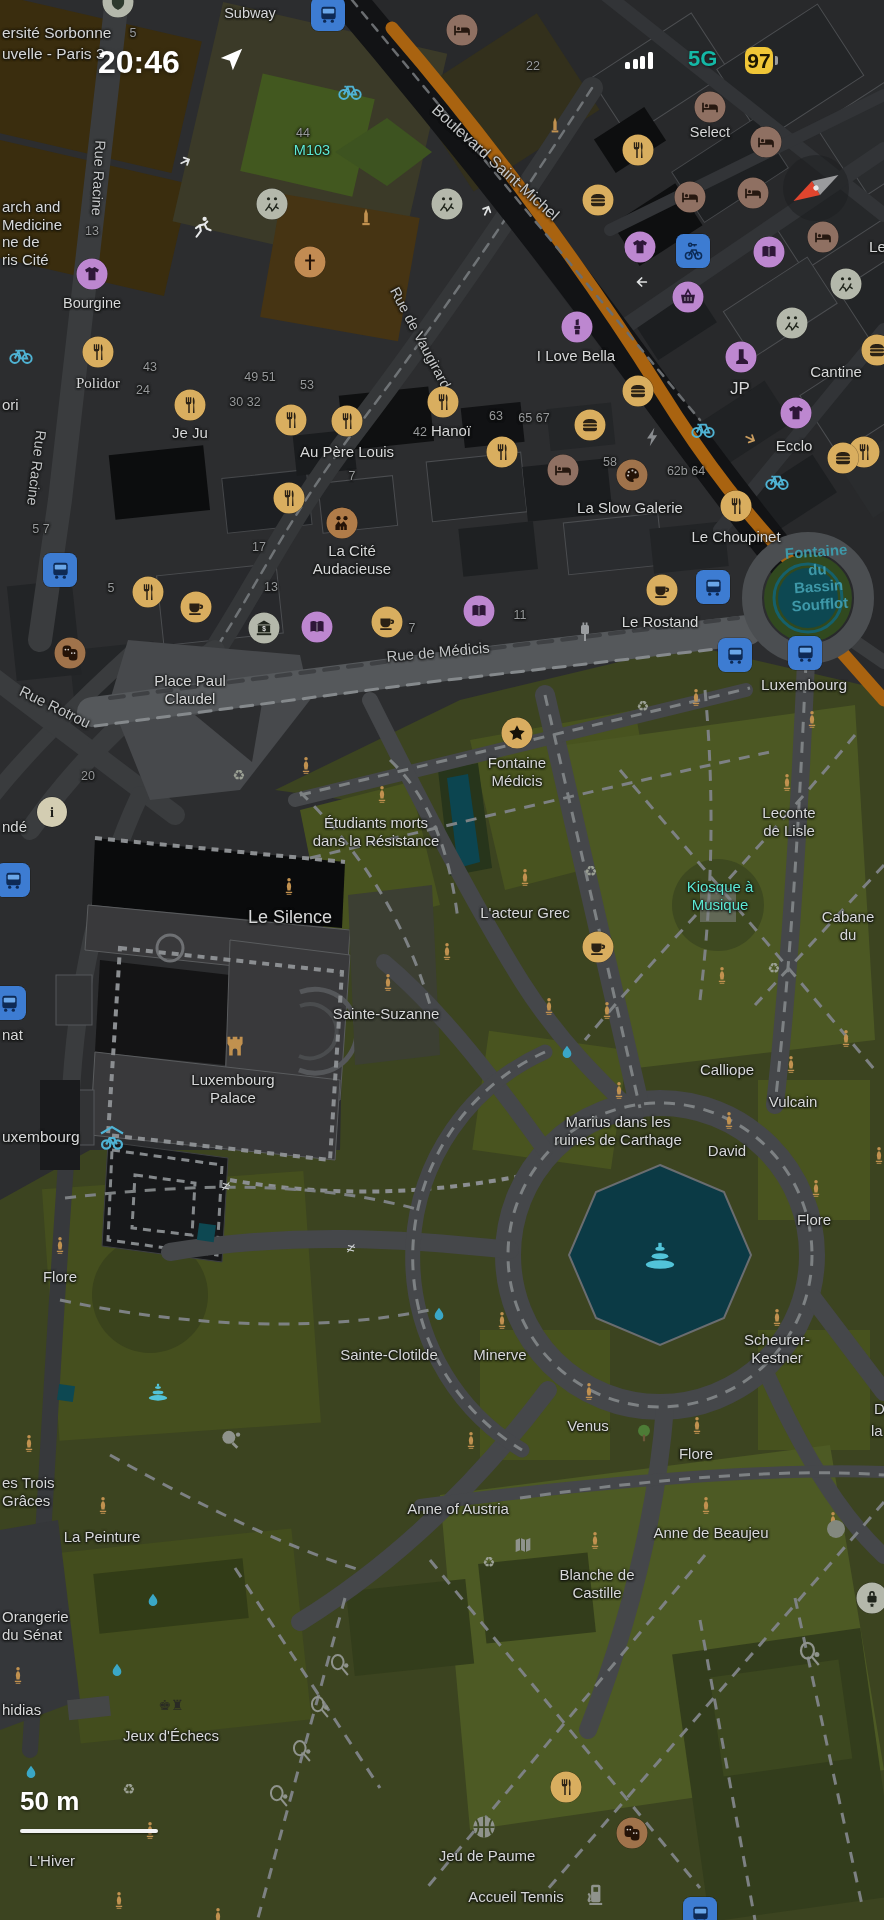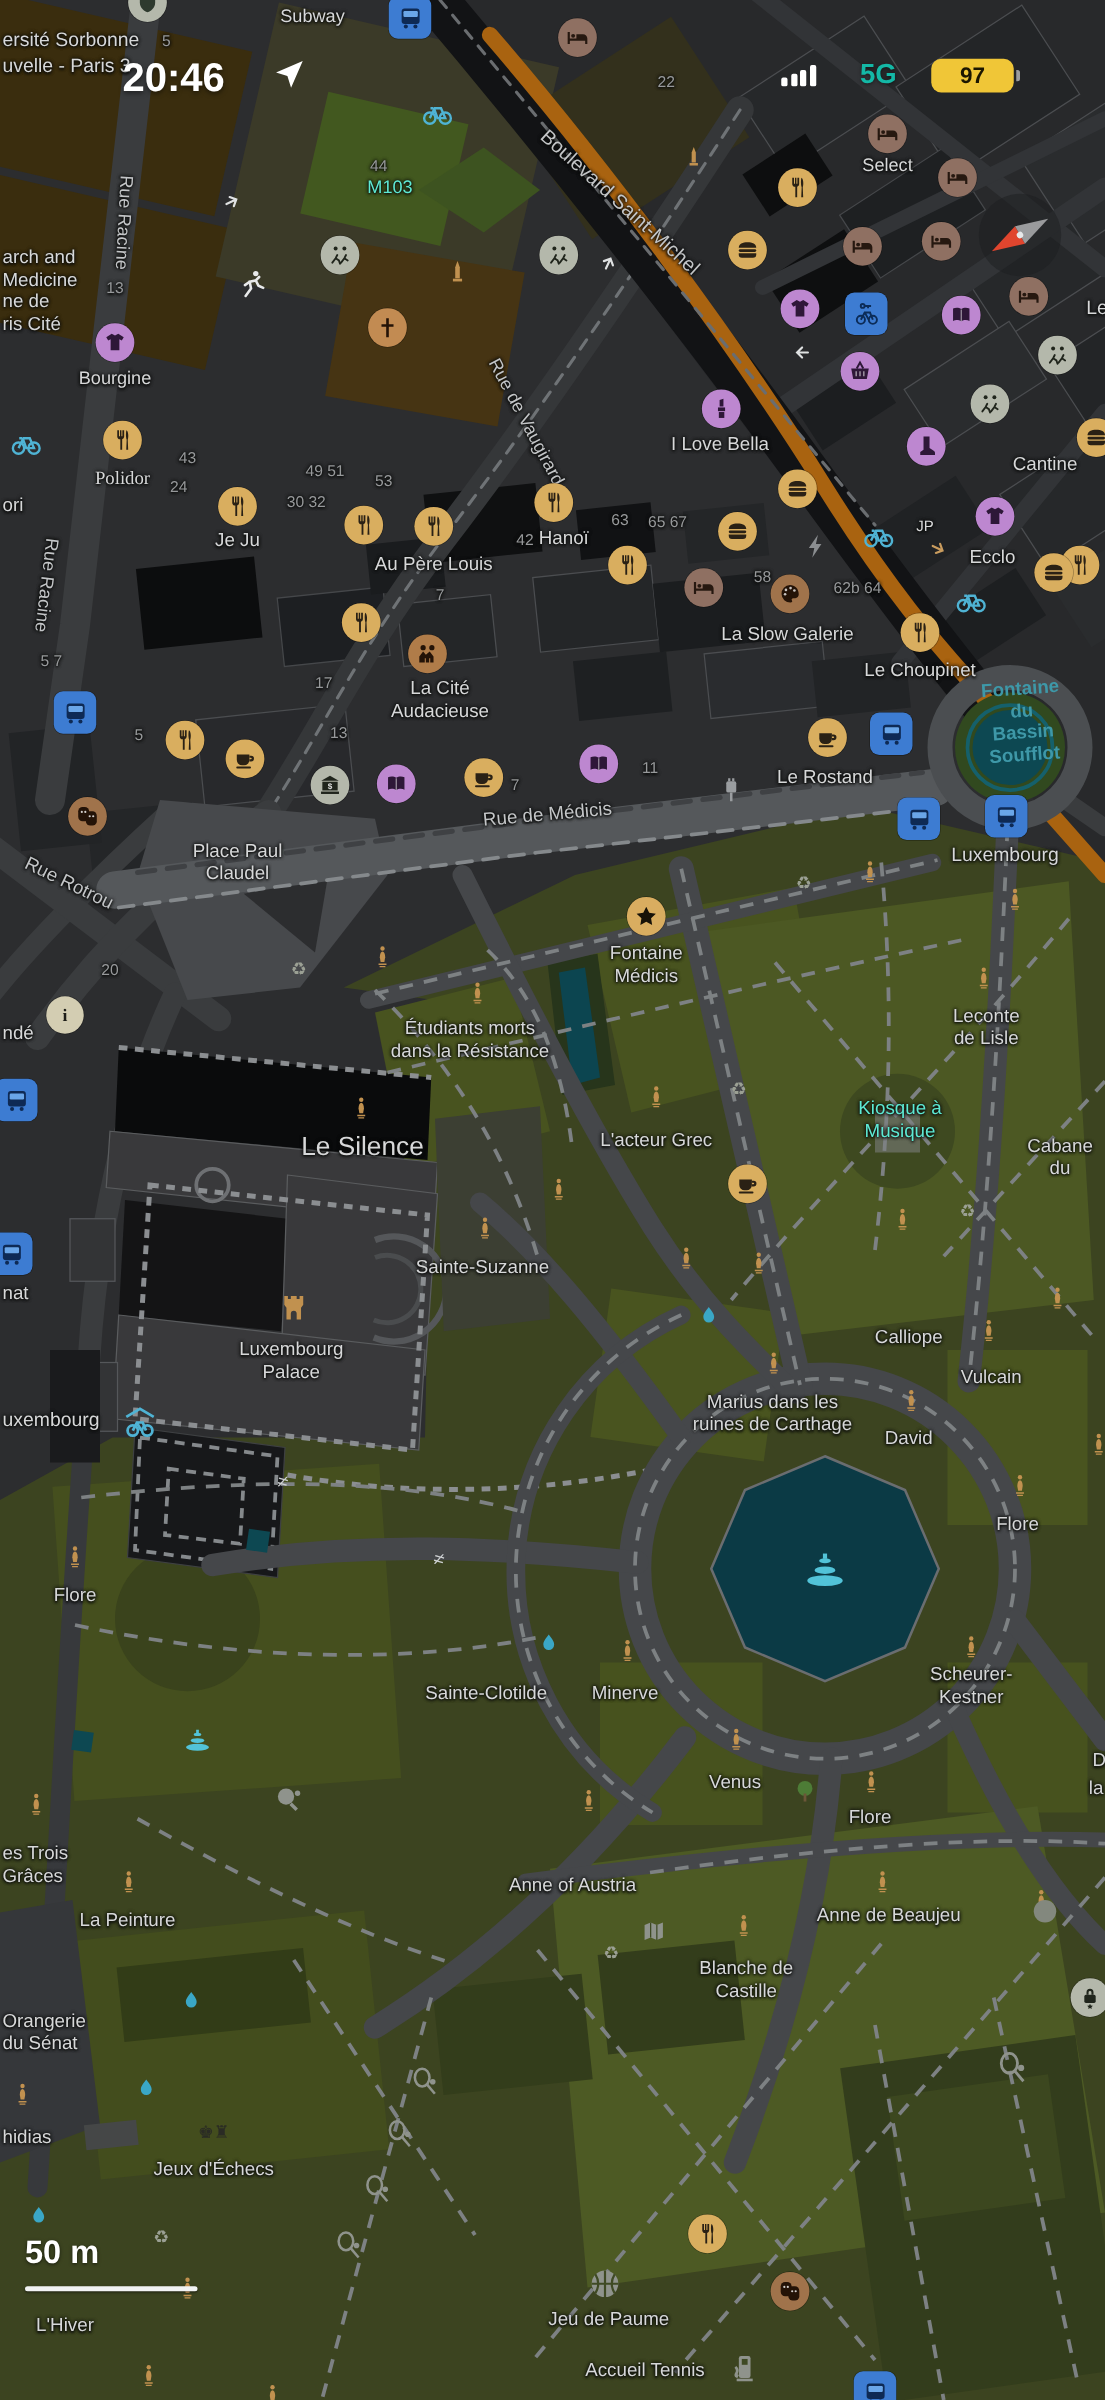--- a/index.html
+++ b/index.html
@@ -21,22 +21,22 @@
   .map-icon.bare{box-shadow:none;}
   .map-icon svg{display:block;}
   #status-bar{position:absolute;left:0;top:0;width:100%;height:110px;z-index:6;pointer-events:none;}
   #clock{position:absolute;left:98px;top:44px;font-size:32px;font-weight:700;color:#fff;
          text-shadow:0 1px 4px rgba(0,0,0,.5);}
   #loc-arrow{position:absolute;left:218px;top:46px;}
   #signal{position:absolute;left:625px;top:52px;display:flex;align-items:flex-end;gap:2.5px;height:17px;}
   #signal i{display:block;width:5px;background:#fff;border-radius:1.5px;}
   #network{position:absolute;left:688px;top:46px;font-size:22px;font-weight:700;color:#14b8a6;
            text-shadow:0 1px 3px rgba(0,0,0,.5);}
-  #battery{position:absolute;left:745px;top:47px;width:66px;height:27px;border-radius:8px;
-           display:flex;align-items:center;justify-content:center;font-size:18px;font-weight:700;color:#1c1600;}
+  #battery{position:absolute;left:745px;top:47px;width:28px;height:27px;border-radius:8px;
+           display:flex;align-items:center;justify-content:center;font-size:21px;font-weight:700;color:#1c1600;}
   #battery:after{content:"";position:absolute;right:-5px;top:9px;width:3.5px;height:9px;
            background:rgba(255,255,255,.55);border-radius:0 2px 2px 0;}
   #compass{position:absolute;left:816px;top:188px;width:66px;height:66px;margin:-33px 0 0 -33px;
            border-radius:50%;background:rgba(28,29,31,.5);z-index:5;display:flex;align-items:center;justify-content:center;}
   #scale{position:absolute;left:20px;top:1786px;z-index:5;color:#fff;}
   #scale .txt{font-size:26px;font-weight:700;text-shadow:0 1px 3px rgba(0,0,0,.6);}
   #scale .bar{margin-top:12px;width:138px;height:4px;background:#f2f3f4;border-radius:2px;
               box-shadow:0 1px 2px rgba(0,0,0,.5);}
 </style>
 </head>
@@ -243,21 +243,21 @@
       <div class="map-label" style="left: 92px; top: 304px;">Bourgine</div>
       <div class="map-label st" style="left: 420px; top: 338px; transform: translate(-50%, -50%) rotate(62deg);">Rue de Vaugirard</div>
       <div class="map-label" style="left: 576px; top: 356px; font-size: 15px;">I Love Bella</div>
       <div class="map-label" style="left: 836px; top: 372px; font-size: 15px;">Cantine</div>
       <div class="map-label" style="left: 98px; top: 384px; font-size: 15px; font-family: Liberation Serif, serif;">Polidor</div>
       <div class="map-label num" style="left: 150px; top: 367px;">43</div>
       <div class="map-label num" style="left: 143px; top: 390px;">24</div>
       <div class="map-label num" style="left: 260px; top: 377px;">49 51</div>
       <div class="map-label num" style="left: 307px; top: 385px;">53</div>
       <div class="map-label num" style="left: 245px; top: 402px;">30 32</div>
-      <div class="map-label" style="left: 740px; top: 389px; font-size: 12px; margin-top: 32px;">JP</div>
+      <div class="map-label" style="left: 740px; top: 389px; font-size: 17px;">JP</div>
       <div class="map-label la" style="left: 2px; top: 405px; font-size: 15px;">ori</div>
       <div class="map-label" style="left: 190px; top: 433px; font-size: 15px;">Je Ju</div>
       <div class="map-label num" style="left: 420px; top: 432px;">42</div>
       <div class="map-label" style="left: 451px; top: 431px; font-size: 15px;">Hanoï</div>
       <div class="map-label num" style="left: 496px; top: 416px;">63</div>
       <div class="map-label num" style="left: 534px; top: 418px;">65 67</div>
       <div class="map-label" style="left: 794px; top: 446px; font-size: 15px;">Ecclo</div>
       <div class="map-label" style="left: 347px; top: 452px; font-size: 15px;">Au Père Louis</div>
       <div class="map-label num" style="left: 591px; top: 462px; margin-left: 19px;">58</div>
       <div class="map-label num" style="left: 686px; top: 471px;">62b 64</div>
@@ -284,21 +284,21 @@
       <div class="map-label" style="left: 517px; top: 772px; font-size: 15px;">Fontaine
 Médicis</div>
       <div class="map-label num" style="left: 88px; top: 776px;">20</div>
       <div class="map-label" style="left: 376px; top: 832px; font-size: 15px;">Étudiants morts
 dans la Résistance</div>
       <div class="map-label" style="left: 789px; top: 822px; font-size: 15px;">Leconte
 de Lisle</div>
       <div class="map-label la" style="left: 2px; top: 827px; font-size: 15px;">ndé</div>
       <div class="map-label dim" style="left: 720px; top: 896px; font-size: 15px;">Kiosque à
 Musique</div>
-      <div class="map-label" style="left: 290px; top: 918px; font-size: 21px; text-align: center;">Le Silence</div>
+      <div class="map-label" style="left: 290px; top: 918px; font-size: 18px; text-align: center;">Le Silence</div>
       <div class="map-label" style="left: 525px; top: 913px; font-size: 15px;">L'acteur Grec</div>
       <div class="map-label" style="left: 848px; top: 926px; font-size: 15px;">Cabane du</div>
       <div class="map-label" style="left: 386px; top: 1014px; font-size: 15px;">Sainte-Suzanne</div>
       <div class="map-label la" style="left: 2px; top: 1035px; font-size: 15px;">nat</div>
       <div class="map-label" style="left: 727px; top: 1070px; font-size: 15px;">Calliope</div>
       <div class="map-label" style="left: 233px; top: 1089px; font-size: 15px;">Luxembourg
 Palace</div>
       <div class="map-label" style="left: 793px; top: 1102px; font-size: 15px;">Vulcain</div>
       <div class="map-label" style="left: 618px; top: 1131px; font-size: 15px;">Marius dans les
 ruines de Carthage</div>

